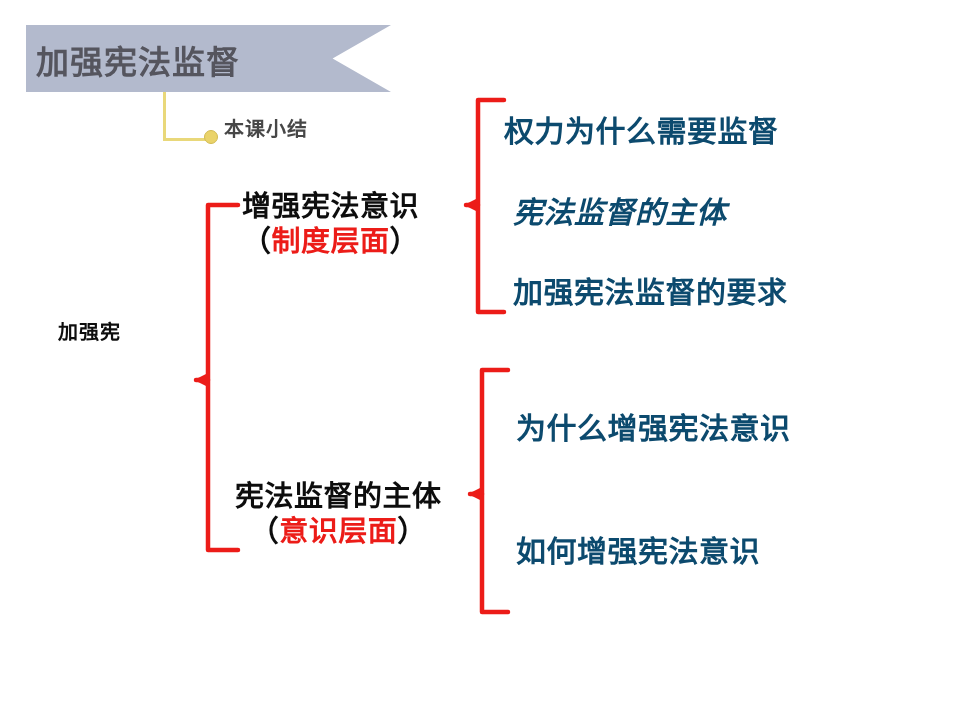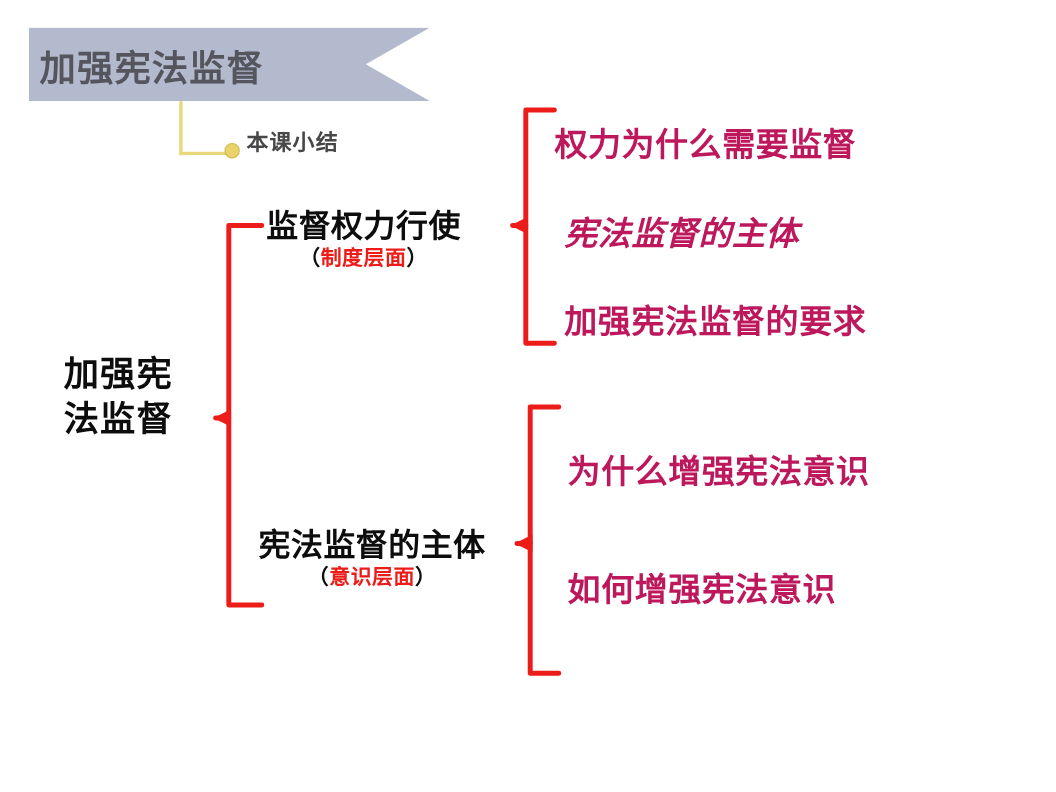--- a/index.html
+++ b/index.html
@@ -75,63 +75,63 @@
     color: #474747;
     letter-spacing: 1px;
     white-space: nowrap;
   }
 
   
   .root-node {
     position: absolute;
     left: 32px;
     top: 320px;
-    font-size: 32px;
+    font-size: 20px;
     font-weight: bold;
     color: #0d0d0d;
     line-height: 1.28;
     letter-spacing: 1px;
     white-space: nowrap;
   }
 
   
   .branch-label {
     position: absolute;
     font-size: 29px;
     font-weight: bold;
     color: #0d0d0d;
     line-height: 1.22;
     letter-spacing: 0.5px;
     white-space: nowrap;
     text-align: center;
   }
   .branch-label .paren-line {
     display: block;
-    font-size: 19px;
+    font-size: 29px;
   }
   .branch-label .accent {
     color: #ec1c18;
   }
   #branch-1 { left: 216px; top: 189px; }
   #branch-2 { left: 209px; top: 479px; }
 
   
   .leaf {
     position: absolute;
     font-size: 30px;
     font-weight: bold;
-    color: #be185d;
+    color: #0c4a6e;
     letter-spacing: 0.5px;
     white-space: nowrap;
   }
   #leaf-1-1 { left: 478px; top: 107px; }
   #leaf-1-2 { left: 487px; top: 188px; font-style: italic; }
   #leaf-1-3 { left: 487px; top: 268px; }
   #leaf-2-1 { left: 490px; top: 404px; }
-  #leaf-2-2 { left: 490px; top: 511px; }
+  #leaf-2-2 { left: 490px; top: 527px; }
 
   
   .connectors {
     position: absolute;
     left: 0;
     top: 0;
     width: 960px;
     height: 720px;
     pointer-events: none;
   }
@@ -166,25 +166,24 @@
 
     <g fill="#ec1c18">
       <polygon points="168,380 184,372 184,388"></polygon>
       <polygon points="438,205 454,197 454,213"></polygon>
       <polygon points="442,494 458,486 458,502"></polygon>
     </g>
   </svg>
 
   <div class="root-node">
     <span>加强宪</span><br>
-    <span>法监督</span>
   </div>
 
   <div class="branch-label" id="branch-1">
-    <span>监督权力行使</span>
+    <span>增强宪法意识</span>
     <span class="paren-line">
       <span>（</span><span class="accent">制度层面</span><span>）</span>
     </span>
   </div>
 
   <div class="branch-label" id="branch-2">
     <span>宪法监督的主体</span>
     <span class="paren-line">
       <span>（</span><span class="accent">意识层面</span><span>）</span>
     </span>

